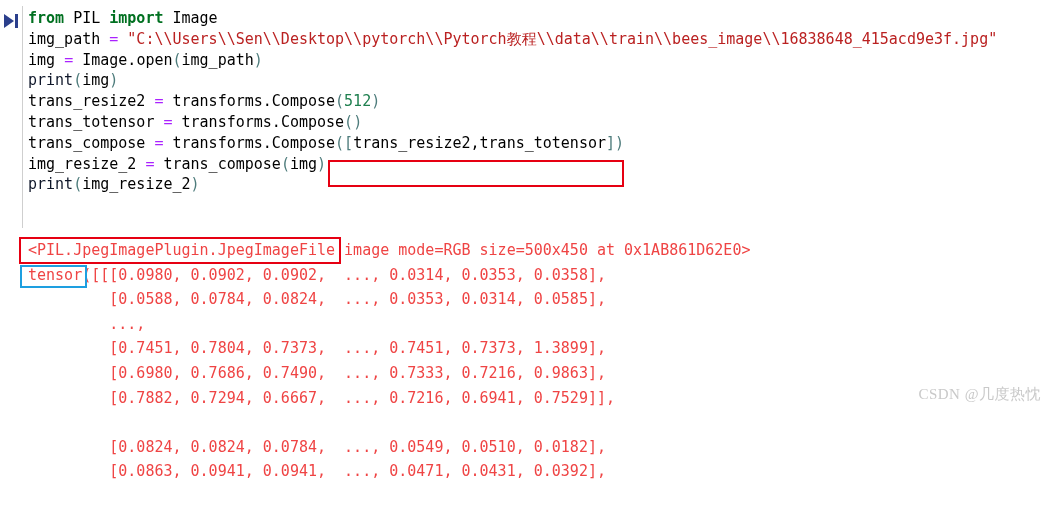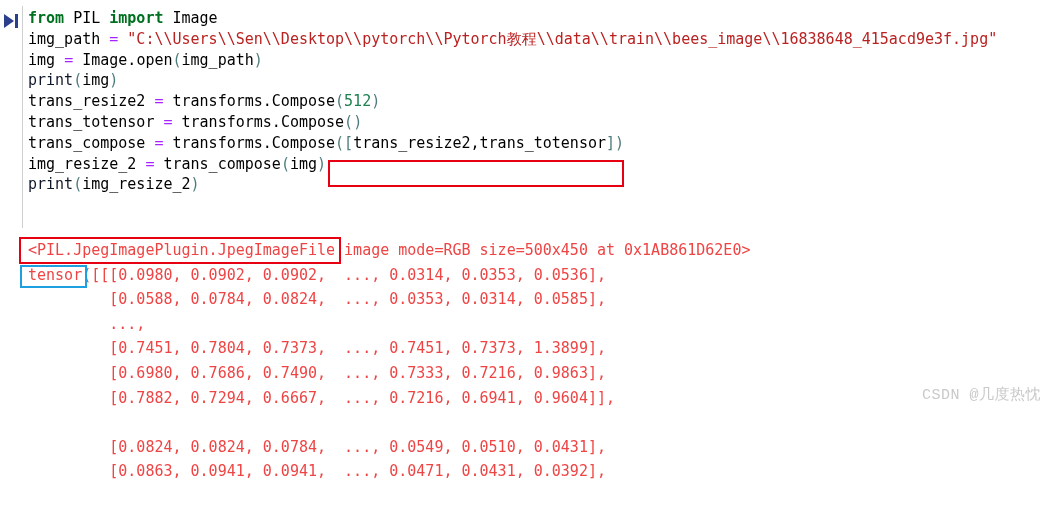--- a/index.html
+++ b/index.html
@@ -112,21 +112,21 @@
     top: 265px;
     width: 67px;
     height: 23px;
   }
 
   
   #watermark {
     position: absolute;
     right: 12px;
     bottom: 12px;
-    font-family: Liberation Mono, monospace;
+    font-family: Liberation Serif, serif;
     font-size: 15px;
     color: #c9c9c9;
     letter-spacing: 0.5px;
     white-space: nowrap;
     margin-left: 44px;
   }
 </style>
 </head>
 <body>
 
@@ -148,28 +148,28 @@
       <div class="line"><span class="builtin">print</span><span class="punc">(</span><span class="plain">img</span><span class="punc">)</span></div>
       <div class="line"><span class="plain">trans_resize2 </span><span class="op">=</span><span class="plain"> transforms</span><span class="plain">.</span><span class="plain">Compose</span><span class="punc">(</span><span class="num">512</span><span class="punc">)</span></div>
       <div class="line"><span class="plain">trans_totensor </span><span class="op">=</span><span class="plain"> transforms</span><span class="plain">.</span><span class="plain">Compose</span><span class="punc">(</span><span class="punc">)</span></div>
       <div class="line"><span class="plain">trans_compose </span><span class="op">=</span><span class="plain"> transforms</span><span class="plain">.</span><span class="plain">Compose</span><span class="punc">(</span><span class="punc">[</span><span class="plain">trans_resize2</span><span class="plain">,</span><span class="plain">trans_totensor</span><span class="punc">]</span><span class="punc">)</span></div>
       <div class="line"><span class="plain">img_resize_2 </span><span class="op">=</span><span class="plain"> trans_compose</span><span class="punc">(</span><span class="plain">img</span><span class="punc">)</span></div>
       <div class="line"><span class="builtin">print</span><span class="punc">(</span><span class="plain">img_resize_2</span><span class="punc">)</span></div>
     </div>
 
   <div class="out-area" id="out-area">
       <div class="out-line">&lt;PIL.JpegImagePlugin.JpegImageFile image mode=RGB size=500x450 at 0x1AB861D62E0&gt;</div>
-      <div class="out-line">tensor([[[0.0980, 0.0902, 0.0902,  ..., 0.0314, 0.0353, 0.0536],</div>
+      <div class="out-line">tensor([[[0.0980, 0.0902, 0.0902,  ..., 0.0314, 0.0353, 0.0358],</div>
       <div class="out-line">         [0.0588, 0.0784, 0.0824,  ..., 0.0353, 0.0314, 0.0585],</div>
       <div class="out-line">         ...,</div>
       <div class="out-line">         [0.7451, 0.7804, 0.7373,  ..., 0.7451, 0.7373, 1.3899],</div>
       <div class="out-line">         [0.6980, 0.7686, 0.7490,  ..., 0.7333, 0.7216, 0.9863],</div>
-      <div class="out-line">         [0.7882, 0.7294, 0.6667,  ..., 0.7216, 0.6941, 0.9604]],</div>
+      <div class="out-line">         [0.7882, 0.7294, 0.6667,  ..., 0.7216, 0.6941, 0.7529]],</div>
       <div class="out-line">&nbsp;</div>
-      <div class="out-line">         [0.0824, 0.0824, 0.0784,  ..., 0.0549, 0.0510, 0.0431],</div>
+      <div class="out-line">         [0.0824, 0.0824, 0.0784,  ..., 0.0549, 0.0510, 0.0182],</div>
       <div class="out-line">         [0.0863, 0.0941, 0.0941,  ..., 0.0471, 0.0431, 0.0392],</div>
     </div>
 
   <div class="anno anno-red" id="anno-compose"></div>
   <div class="anno anno-red" id="anno-pil"></div>
   <div class="anno anno-blue" id="anno-tensor"></div>
 
   <div id="watermark">CSDN @几度热忱</div>
 
 </div>

